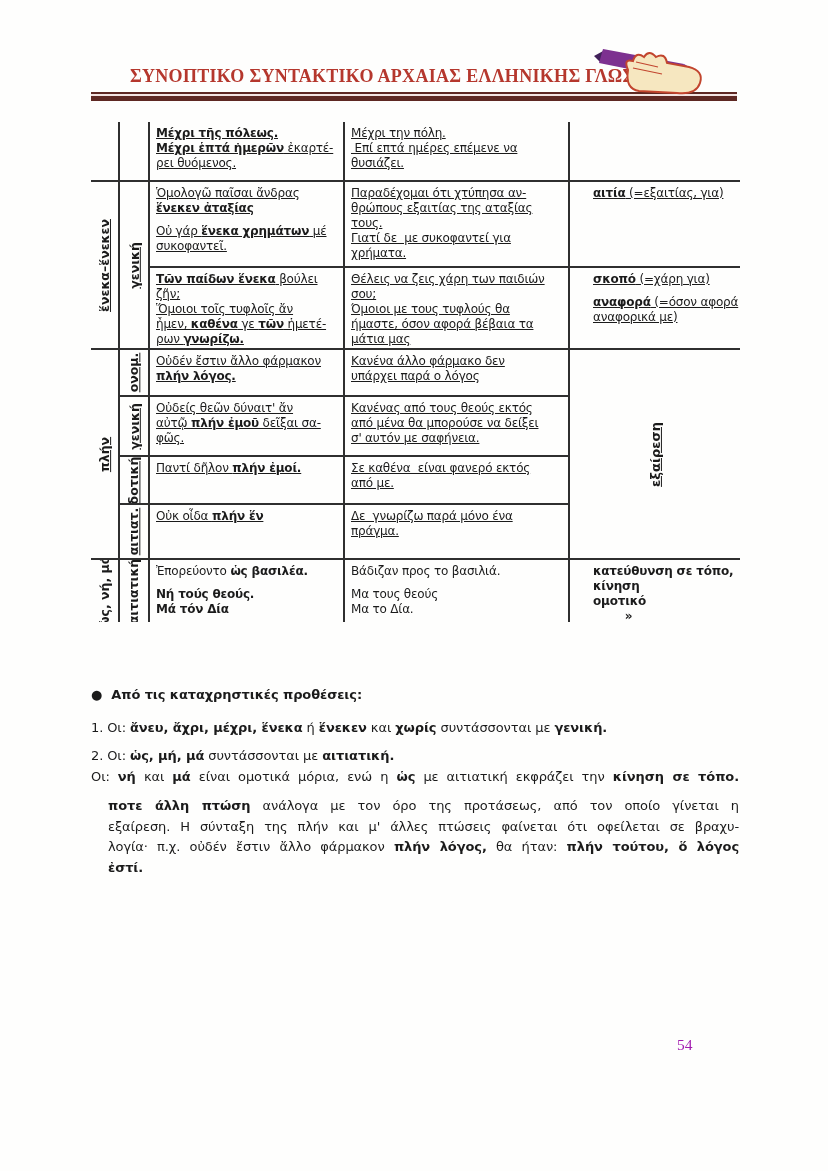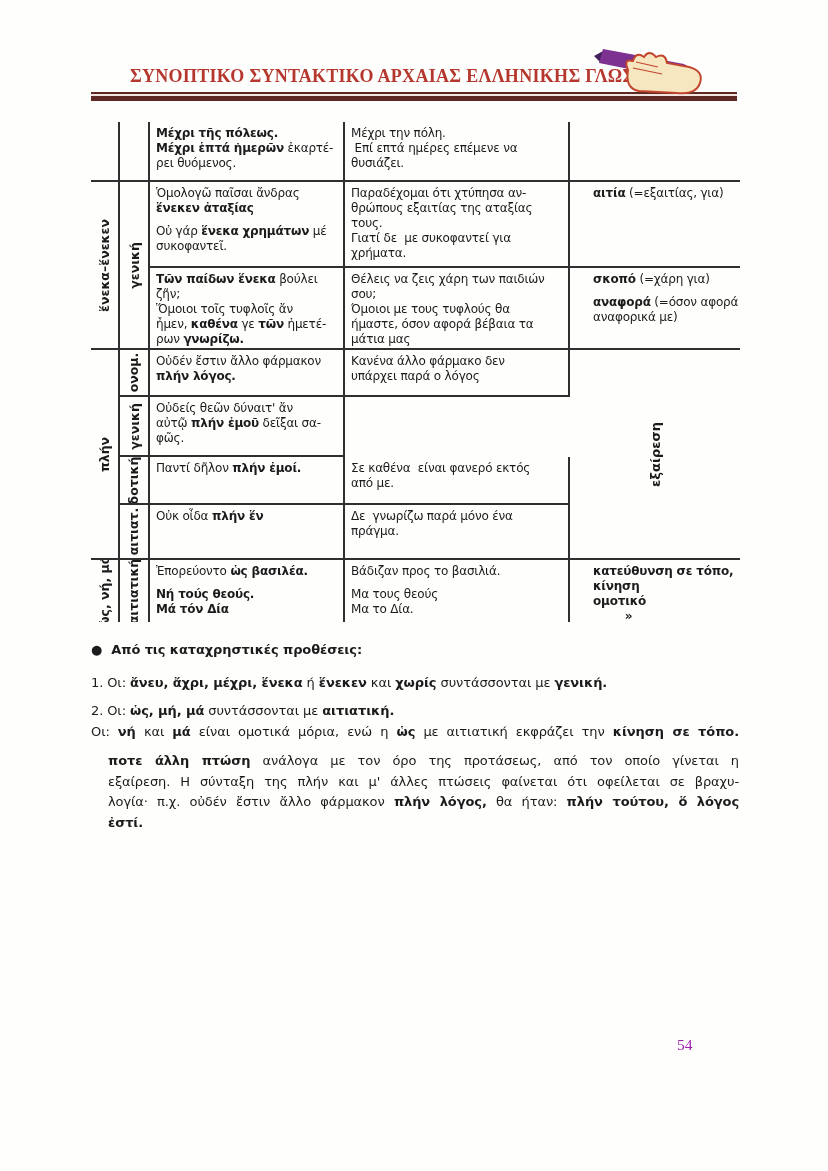--- a/index.html
+++ b/index.html
@@ -30,30 +30,30 @@
   }
   .cell{
     box-sizing:border-box;padding:4px 6px;font-size:12px;line-height:15px;
     letter-spacing:-.2px;overflow:hidden;
   }
   .cell.meaning{padding-left:23px;}
   .tline{white-space:pre;}
   .tline.sp{height:8px;}
   b{font-weight:bold;}
   .br{border-right:2px solid var(--c-border);}
-  .bb{border-bottom:2px solid var(--c-border);}
+  .bb{border-bottom:2px solid var(--c-border);text-decoration:underline;}
   .rot{display:flex;align-items:center;justify-content:center;padding:0;}
   .rot span{transform:rotate(-90deg);white-space:nowrap;font-weight:bold;font-size:12.5px;letter-spacing:0;}
   
   .c1{grid-column:1}.c2{grid-column:2}.c3{grid-column:3}.c4{grid-column:4}.c5{grid-column:5}
   .r1{grid-row:1}.r2{grid-row:2}.r3{grid-row:3}.r4{grid-row:4}.r5{grid-row:5}
   .r6{grid-row:6}.r7{grid-row:7}.r8{grid-row:8}
   .r23{grid-row:2/4}.r47{grid-row:4/8}
   
-  .notes{position:absolute;left:91px;top:640px;width:648px;font-size:13px;line-height:20.5px;letter-spacing:-.1px;}
+  .notes{position:absolute;left:91px;top:685px;width:648px;font-size:13px;line-height:20.5px;letter-spacing:-.1px;}
   .nheading{font-weight:bold;margin-bottom:12px;}
   .nheading .dot{margin-right:9px;}
   .nitem1{margin-bottom:8px;}
   .nitem2{margin-bottom:9px;}
   .j{text-align:justify;text-align-last:justify;}
   .item3{padding-left:17px;}
   .item3 .first{text-indent:-17px;}
   .item3 .last{margin-left:2px;}
   
   .page-number{position:absolute;left:677px;top:1036px;font-family:"Liberation Serif",serif;font-size:15.5px;color:#a21caf;}
@@ -151,20 +151,25 @@
         <div class="tline">Κανένα άλλο φάρμακο δεν</div>
         <div class="tline">υπάρχει παρά ο λόγος</div>
       </div>
     <div class="cell rot c2 r5 br bb">
         <span>γενική</span>
       </div>
     <div class="cell c3 r5 br bb">
         <div class="tline">Οὐδείς θεῶν δύναιτ' ἄν</div>
         <div class="tline">αὐτῷ <b>πλήν ἐμοῦ</b> δεῖξαι σα-</div>
         <div class="tline">φῶς.</div>
+      </div>
+    <div class="cell c4 r5 br bb">
+        <div class="tline">Κανένας από τους θεούς εκτός</div>
+        <div class="tline">από μένα θα μπορούσε να δείξει</div>
+        <div class="tline">σ' αυτόν με σαφήνεια.</div>
       </div>
     <div class="cell rot c2 r6 br bb">
         <span>δοτική</span>
       </div>
     <div class="cell c3 r6 br bb">
         <div class="tline">Παντί δῆλον <b>πλήν ἐμοί.</b></div>
       </div>
     <div class="cell c4 r6 br bb">
         <div class="tline">Σε καθένα  είναι φανερό εκτός</div>
         <div class="tline">από με.</div>

